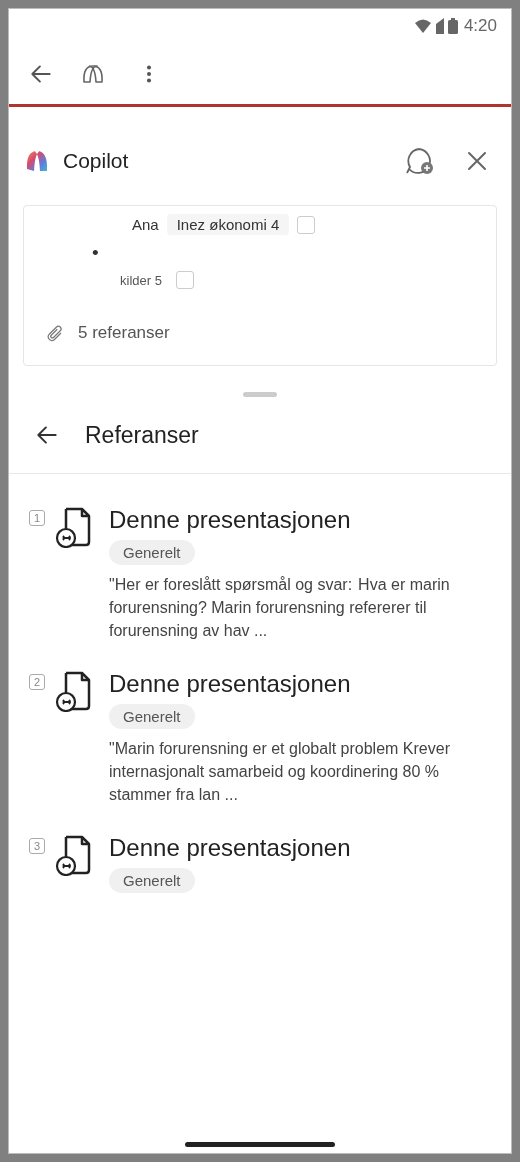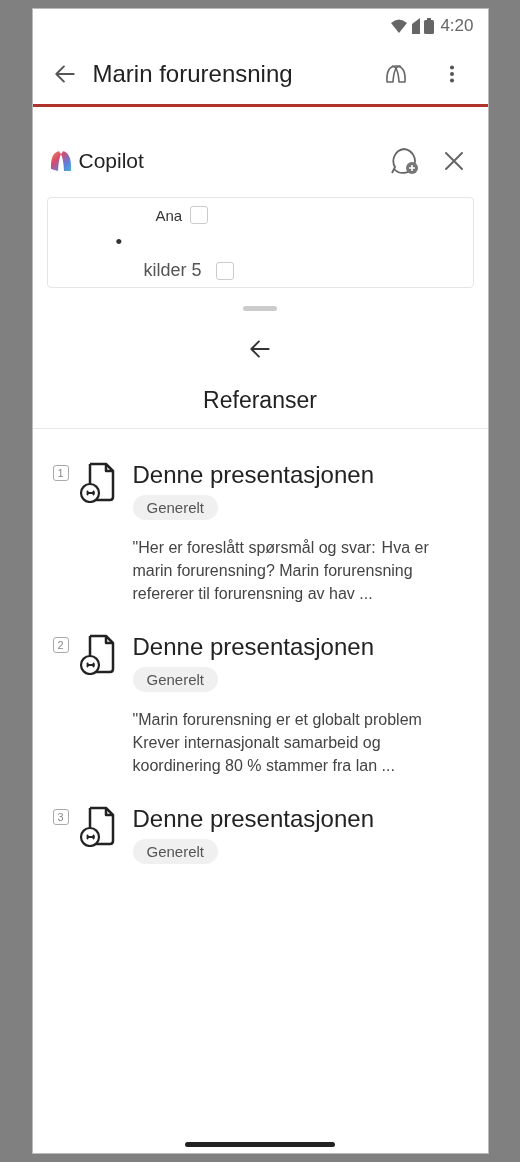--- a/index.html
+++ b/index.html
@@ -8,21 +8,21 @@
       padding: 0;
       font-family: -apple-system, BlinkMacSystemFont, "Segoe UI", sans-serif;
     }
     body {
       background: #808080;
       display: flex;
       justify-content: center;
       padding: 8px;
     }
     .device-frame {
-      width: 457px;
+      width: 504px;
       height: 1146px;
       background: #ffffff;
       border: 1px solid #bbb;
       position: relative;
       overflow: hidden;
     }
     .status-bar {
       height: 34px;
       display: flex;
       justify-content: flex-end;
@@ -67,21 +67,21 @@
       justify-content: center;
       cursor: pointer;
     }
     .copilot-pane {
       margin-top: 28px;
     }
     .copilot-header {
       display: flex;
       align-items: center;
       padding: 6px 14px 12px 14px;
-      gap: 4px;
+      gap: 12px;
     }
     .copilot-logo {
       width: 28px;
       height: 28px;
     }
     .copilot-title {
       font-size: 21px;
       font-weight: 500;
       color: #222;
       flex: 1;
@@ -89,21 +89,21 @@
     .copilot-action-btn {
       width: 40px;
       height: 40px;
       display: flex;
       align-items: center;
       justify-content: center;
       cursor: pointer;
       margin-left: 6px;
     }
     .copilot-card {
-      margin: 4px 14px;
+      margin: 12px 14px;
       border: 1px solid #e5e5e5;
       border-radius: 4px;
       background: #fff;
       padding: 6px 0;
     }
     .card-top-row {
       display: flex;
       align-items: center;
       padding: 2px 20px 0 108px;
       gap: 8px;
@@ -136,21 +136,21 @@
     .bullet-text {
       font-size: 20px;
       line-height: 28px;
       color: #333;
     }
     .source-line {
       padding: 4px 0 0 96px;
       display: flex;
       align-items: center;
       gap: 14px;
-      font-size: 18px;
+      font-size: 13px;
       color: #555;
     }
     .ref-row {
       display: flex;
       align-items: center;
       padding: 34px 22px 16px 22px;
       gap: 14px;
       color: #555;
       font-size: 17px;
       border-top: 0;
@@ -169,21 +169,20 @@
       height: 5px;
       background: #ccc;
       border-radius: 3px;
     }
     .ref-panel-header {
       display: flex;
       align-items: center;
       padding: 4px 14px 14px 14px;
       gap: 14px;
       border-bottom: 1px solid #e8e8e8;
-      flex-direction: column;
     }
     .ref-panel-title {
       font-size: 23px;
       font-weight: 400;
       color: #222;
     }
     .ref-list {
       padding: 18px 0;
     }
     .ref-item {
@@ -219,21 +218,21 @@
       color: #222;
       margin-bottom: 6px;
     }
     .ref-badge {
       display: inline-block;
       background: #f0f0f0;
       padding: 4px 14px;
       border-radius: 14px;
       font-size: 15px;
       color: #555;
-      margin-bottom: 16px;
+      margin-bottom: 8px;
     }
     .ref-quote {
       font-size: 16px;
       line-height: 23px;
       color: #444;
     }
     .ref-quote .bold-part {
       font-weight: 500;
       margin-left: 6px;
     }
@@ -268,21 +267,20 @@
     </div>
     <span>4:20</span>
   </div>
 
   <div class="app-header">
     <div class="back-arrow-btn">
       <svg width="26" height="26" viewBox="0 0 24 24">
         <path d="M20 12 H5 M11 5 L4 12 L11 19" stroke="#555" stroke-width="1.8" fill="none" stroke-linecap="round" stroke-linejoin="round"></path>
       </svg>
     </div>
-    <div class="app-title">Marin forurensning</div>
     <div class="header-icon-btn">
       <svg width="30" height="30" viewBox="0 0 30 30">
         <path d="M6 23 Q5 7 15 7 L19 7 Q13 7 12 23 Z M11 7 Q17 7 18 23 L24 23 Q25 7 15 7" stroke="#666" stroke-width="1.6" fill="none" stroke-linejoin="round"></path>
       </svg>
     </div>
     <div class="header-icon-btn">
       <svg width="22" height="22" viewBox="0 0 24 24">
         <circle cx="12" cy="5" r="2.2" fill="#555"></circle>
         <circle cx="12" cy="12" r="2.2" fill="#555"></circle>
         <circle cx="12" cy="19" r="2.2" fill="#555"></circle>
@@ -316,28 +314,35 @@
       <div class="copilot-action-btn">
         <svg width="22" height="22" viewBox="0 0 22 22">
           <path d="M3 3 L19 19 M19 3 L3 19" stroke="#666" stroke-width="2" stroke-linecap="round"></path>
         </svg>
       </div>
     </div>
 
     <div class="copilot-card">
       <div class="card-top-row">
         <span>Ana</span>
+        <span class="small-pill">Inez økonomi 4</span>
         <span class="small-box"></span>
       </div>
       <div class="bullet-row">
         <span class="bullet-dot">•</span>
       </div>
       <div class="source-line">
         <span>kilder 5</span>
         <span class="small-box"></span>
+      </div>
+      <div class="ref-row">
+        <svg class="clip-icon" width="18" height="18" viewBox="0 0 24 24">
+          <path d="M20 12 L11 21 A5 5 0 0 1 4 14 L14 4 A3.5 3.5 0 0 1 19 9 L10 18 A2 2 0 0 1 7 15 L15 7" stroke="#777" stroke-width="1.6" fill="none"></path>
+        </svg>
+        <span>5 referanser</span>
       </div>
     </div>
 
     <div class="drag-handle">
       <div class="drag-bar"></div>
     </div>
 
     <div class="ref-panel-header">
       <div class="back-arrow-btn">
         <svg width="26" height="26" viewBox="0 0 24 24">

